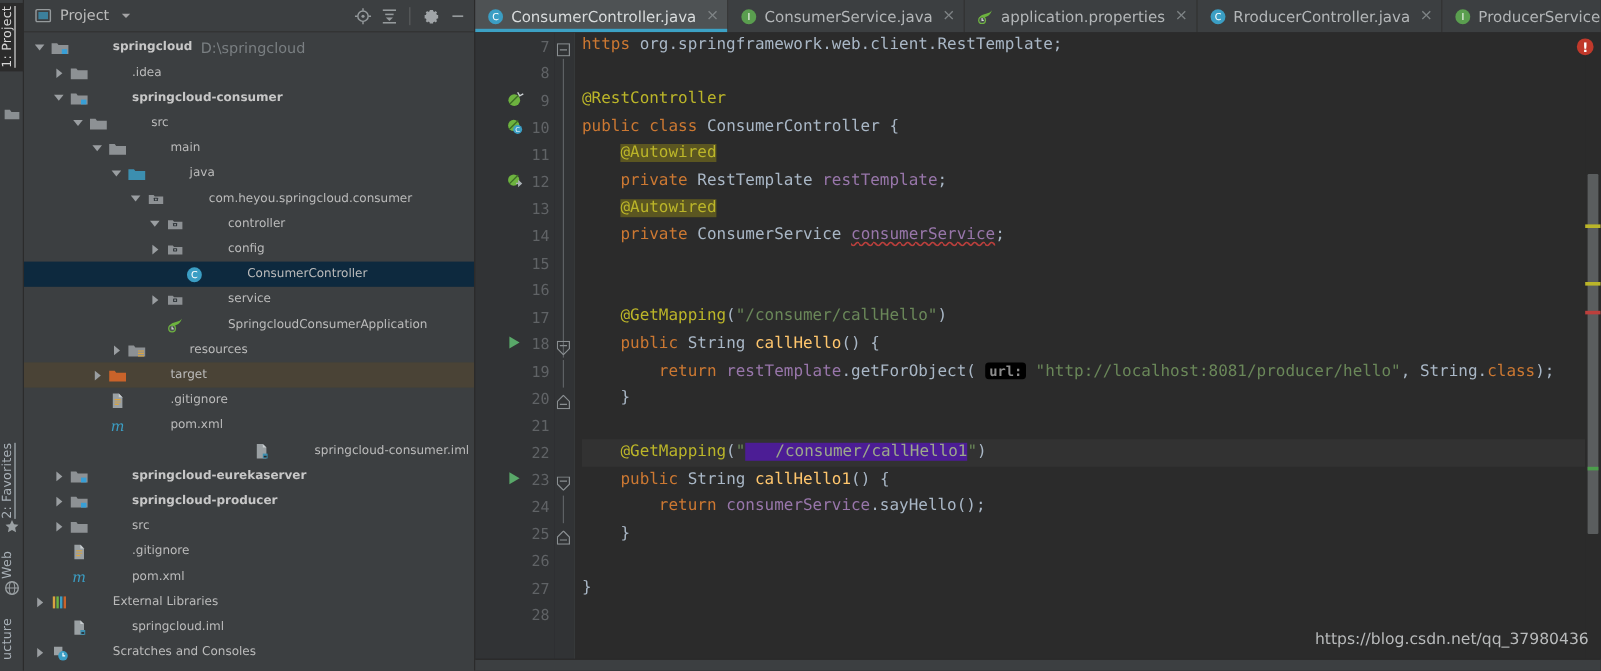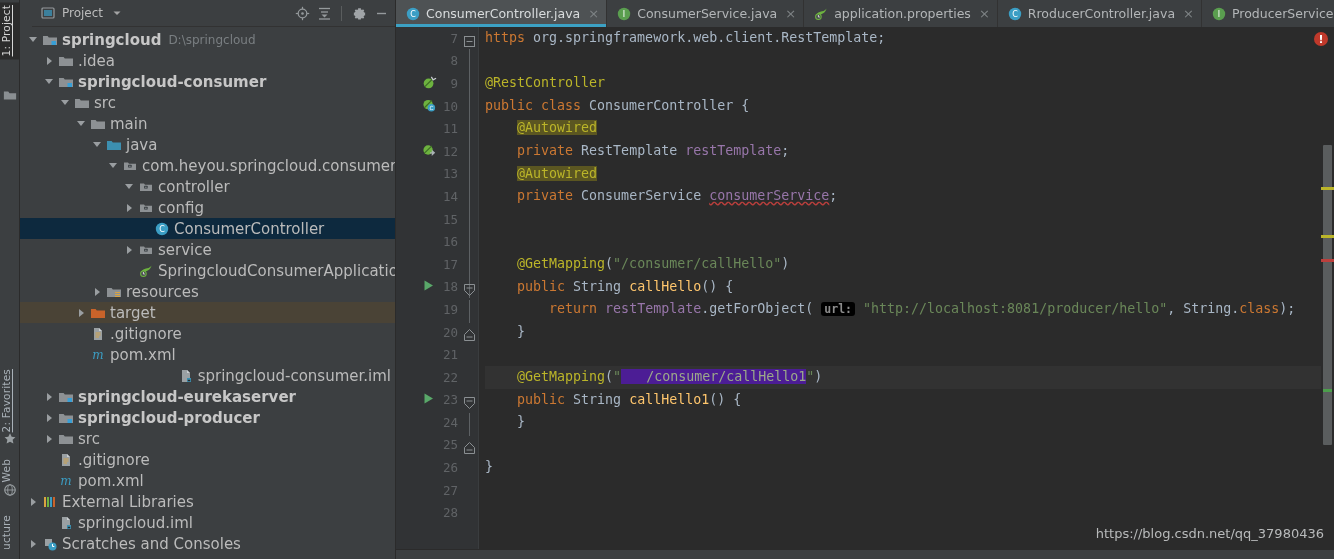--- a/index.html
+++ b/index.html
@@ -33,21 +33,20 @@
   
   .project-panel {
     width: 376px; flex: 0 0 376px; height: 559px;
     background: #3c3f41; display: flex; flex-direction: column;
     border-right: 1px solid #2b2b2b;
   }
   .pp-header {
     height: 27px; flex: 0 0 27px; display: flex; align-items: center;
     padding: 0 6px 0 8px; background: #3c3f41; gap: 6px;
     border-bottom: 1px solid #323232;
-    margin-left: 12px;
   }
   .pp-title { font-size: 12px; color: #bbbbbb; }
   .pp-header .spacer { flex: 1; }
   .hicon { width: 16px; height: 16px; display: inline-flex; align-items: center; justify-content: center; cursor: pointer; opacity: .82; }
   .sep-v { width: 1px; height: 15px; background: #5a5d5e; margin: 0 3px; }
 
   .tree {
     flex: 1; overflow: hidden; padding-top: 2px;
     font-size: 12.5px; color: #bbbbbb;
   }
@@ -63,21 +62,21 @@
   }
   .arrow.closed::before {
     content: ""; position: absolute; left: 3px; top: 2px;
     border-left: 5px solid #9a9ea1; border-top: 4px solid transparent; border-bottom: 4px solid transparent;
   }
   .arrow.open::before {
     content: ""; position: absolute; left: 1px; top: 3px;
     border-top: 5px solid #9a9ea1; border-left: 4px solid transparent; border-right: 4px solid transparent;
   }
   .ico { width: 16px; height: 16px; flex: 0 0 16px; margin-right: 4px; position: relative; }
-  .lbl { font-size: 15px; color: #bbbbbb; }
+  .lbl { font-size: 10px; color: #bbbbbb; margin-left: 32px; }
   .lbl.bold { font-weight: bold; color: #c7c7c7; }
   .sub { font-size: 12px; color: #7a7f82; margin-left: 7px; }
 
   
   .editor-area { flex: 1; height: 559px; display: flex; flex-direction: column; background: #2b2b2b; min-width: 0; }
   .tabbar {
     height: 27px; flex: 0 0 27px; display: flex; align-items: stretch;
     background: #3c3f41; overflow: hidden;
   }
   .tab {
@@ -609,20 +608,21 @@
           <div class="cline">    <span class="kw">private</span> <span class="cls">ConsumerService</span> <span class="fld err">consumerService</span>;</div>
           <div class="cline">&nbsp;</div>
           <div class="cline">&nbsp;</div>
           <div class="cline">    <span class="ann">@GetMapping</span>(<span class="str">"/consumer/callHello"</span>)</div>
           <div class="cline">    <span class="kw">public</span> <span class="cls">String</span> <span class="mth">callHello</span>() {</div>
           <div class="cline">        <span class="kw">return</span> <span class="fld">restTemplate</span>.<span class="type">getForObject</span>( <span class="hint">url:</span> <span class="str">"http://localhost:8081/producer/hello"</span>, <span class="cls">String</span>.<span class="kw">class</span>);</div>
           <div class="cline">    }</div>
           <div class="cline">&nbsp;</div>
           <div class="cline hl">    <span class="ann">@GetMapping</span>(<span class="str">"</span><span class="strsel">/consumer/callHello1</span><span class="str">"</span>)</div>
           <div class="cline">    <span class="kw">public</span> <span class="cls">String</span> <span class="mth">callHello1</span>() {</div>
+          <div class="cline">        <span class="kw">return</span> <span class="fld">consumerService</span>.<span class="type">sayHello</span>();</div>
           <div class="cline">    }</div>
           <div class="cline">&nbsp;</div>
           <div class="cline">}</div>
           <div class="cline">&nbsp;</div>
         </div>
       <div class="scrollstrip" id="scrollstrip">
         <div class="sbthumb" style="top:118px;height:300px;"></div>
       <div class="marker" style="top: 160px; width: 13px; right: 0px; background: rgb(187, 181, 41);"></div>
           <div class="marker" style="top: 208px; width: 13px; right: 0px; background: rgb(187, 181, 41);"></div>
           <div class="marker" style="top: 232px; width: 13px; right: 0px; background: rgb(188, 63, 60);"></div>

